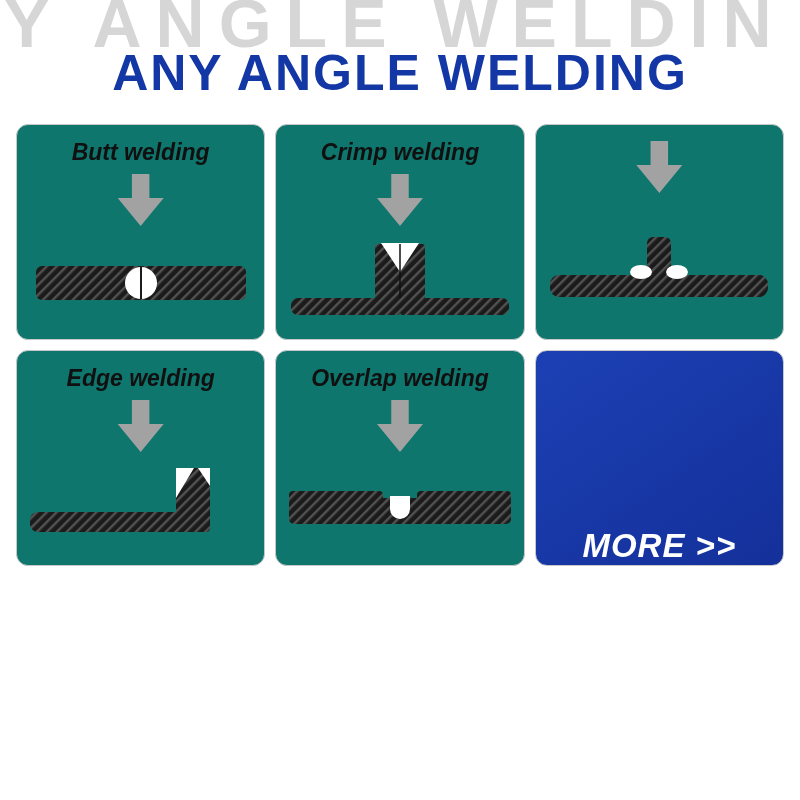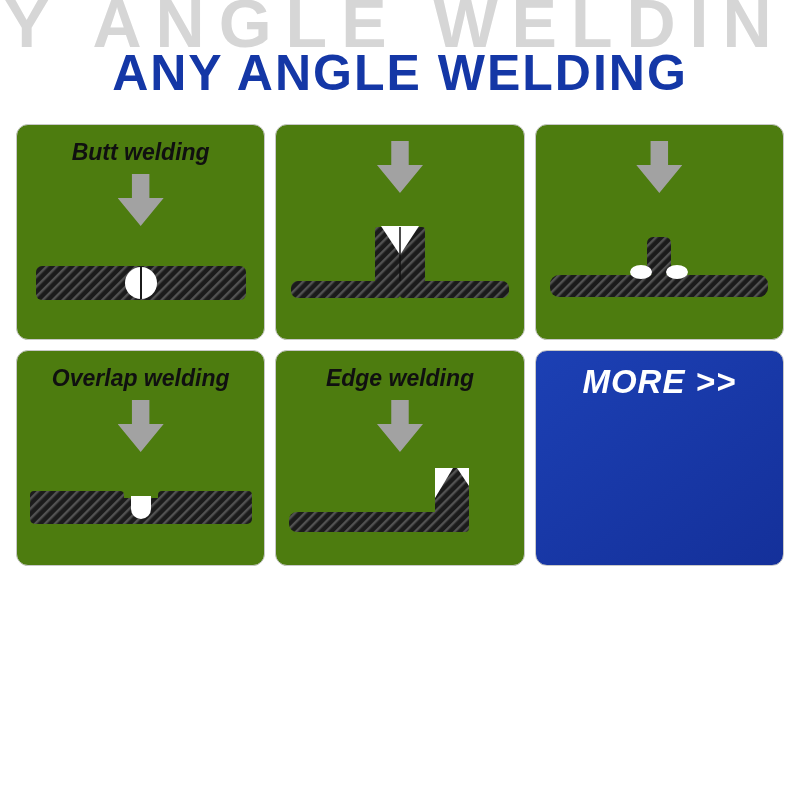--- a/index.html
+++ b/index.html
@@ -21,40 +21,40 @@
     font-size:50px;font-weight:800;letter-spacing:2px;color:#1437a6;
   }
 
   
   .grid{
     display:grid;margin:4px 16px 0 16px;gap:10px;
     grid-template-columns:repeat(3,1fr);
     grid-template-rows:repeat(3,216px);
   }
   .card{
-    border:1px solid #c8c8c8;border-radius:12px;background:#4d7c0f;
+    border:1px solid #c8c8c8;border-radius:12px;background:#0f766e;
     display:flex;flex-direction:column;align-items:center;
     padding-top:12px;box-sizing:border-box;overflow:hidden;
   }
   .card-title{
     font-style:italic;font-weight:700;font-size:23px;color:#101010;
     margin:2px 0 4px 0;
   }
   .down-arrow{
     width:46px;height:52px;background:#a2a2a2;margin:4px 0 2px 0;
     clip-path:polygon(31% 0,69% 0,69% 46%,100% 46%,50% 100%,0 46%,31% 46%);
   }
   .diagram-wrap{flex:1;display:flex;align-items:center;justify-content:center;width:100%;}
   .diagram-wrap svg{display:block;}
 
   
   .more-card{
     border-radius:12px;background:#1737a5;
     background:linear-gradient(145deg,#1c40b4 0%,#14309a 100%);
-    display:flex;align-items:center;justify-content:flex-start;
+    display:flex;align-items:center;justify-content:flex-end;
     cursor:pointer;
   }
   .more-label{
     color:#ffffff;font-style:italic;font-weight:800;font-size:33px;
     letter-spacing:1px;
   }
 </style>
 </head>
 <body>
 
@@ -82,20 +82,21 @@
           <circle cx="115" cy="47" r="16" fill="#ffffff"></circle>
           <line x1="115" y1="31" x2="115" y2="63" stroke="#1b1b1b" stroke-width="2"></line>
         </svg>
       </div>
     </div>
 
 
 
 
     <div class="card">
+      <div class="card-title">Crimp welding</div>
       <div class="down-arrow"></div>
       <div class="diagram-wrap">
         <svg width="230" height="96" viewBox="0 0 230 96">
           <defs>
               <pattern id="h5" width="7" height="7" patternUnits="userSpaceOnUse" patternTransform="rotate(45)">
                 <rect width="7" height="7" fill="#1b1b1b"></rect>
                 <rect width="2.4" height="7" fill="#525252"></rect>
               </pattern>
             </defs>
           <rect x="6" y="62" width="90" height="17" rx="7" fill="url(#h5)"></rect>
@@ -121,55 +122,55 @@
             </defs>
           <rect x="6" y="56" width="218" height="22" rx="9" fill="url(#h6)"></rect>
           <rect x="103" y="18" width="24" height="38" rx="6" fill="url(#h6)"></rect>
           <ellipse cx="97" cy="53" rx="11" ry="7" fill="#ffffff"></ellipse>
           <ellipse cx="133" cy="53" rx="11" ry="7" fill="#ffffff"></ellipse>
         </svg>
       </div>
     </div>
 
     <div class="card">
+      <div class="card-title">Edge welding</div>
+      <div class="down-arrow"></div>
+      <div class="diagram-wrap">
+        <svg width="230" height="96" viewBox="0 0 230 96">
+          <defs>
+              <pattern id="h8" width="7" height="7" patternUnits="userSpaceOnUse" patternTransform="rotate(45)">
+                <rect width="7" height="7" fill="#1b1b1b"></rect>
+                <rect width="2.4" height="7" fill="#525252"></rect>
+              </pattern>
+            </defs>
+          <rect x="4" y="50" width="164" height="20" rx="8" fill="url(#h8)"></rect>
+          <rect x="150" y="6" width="34" height="64" rx="4" fill="url(#h8)"></rect>
+          <polygon points="150,6 168,6 150,36" fill="#ffffff"></polygon>
+          <polygon points="184,6 172,6 184,24" fill="#ffffff"></polygon>
+        </svg>
+      </div>
+    </div>
+
+    <div class="card">
       <div class="card-title">Overlap welding</div>
       <div class="down-arrow"></div>
       <div class="diagram-wrap">
         <svg width="230" height="96" viewBox="0 0 230 96">
           <defs>
               <pattern id="h7" width="7" height="7" patternUnits="userSpaceOnUse" patternTransform="rotate(45)">
                 <rect width="7" height="7" fill="#1b1b1b"></rect>
                 <rect width="2.4" height="7" fill="#525252"></rect>
               </pattern>
             </defs>
           <rect x="4" y="36" width="222" height="26" rx="5" fill="url(#h7)"></rect>
           <rect x="4" y="29" width="94" height="12" rx="4" fill="url(#h7)"></rect>
           <rect x="132" y="29" width="94" height="12" rx="4" fill="url(#h7)"></rect>
           <path d="M105,34 L105,47 A10,10 0 0 0 125,47 L125,34 Z" fill="#ffffff"></path>
         </svg>
       </div>
     </div>
 
-    <div class="card">
-      <div class="card-title">Edge welding</div>
-      <div class="down-arrow"></div>
-      <div class="diagram-wrap">
-        <svg width="230" height="96" viewBox="0 0 230 96">
-          <defs>
-              <pattern id="h8" width="7" height="7" patternUnits="userSpaceOnUse" patternTransform="rotate(45)">
-                <rect width="7" height="7" fill="#1b1b1b"></rect>
-                <rect width="2.4" height="7" fill="#525252"></rect>
-              </pattern>
-            </defs>
-          <rect x="4" y="50" width="164" height="20" rx="8" fill="url(#h8)"></rect>
-          <rect x="150" y="6" width="34" height="64" rx="4" fill="url(#h8)"></rect>
-          <polygon points="150,6 168,6 150,36" fill="#ffffff"></polygon>
-          <polygon points="184,6 172,6 184,24" fill="#ffffff"></polygon>
-        </svg>
-      </div>
-    </div>
-
     <div class="card more-card">
       <div class="more-label">MORE &gt;&gt;</div>
     </div>
 
   </div>
 </div>
 
 </body></html>

